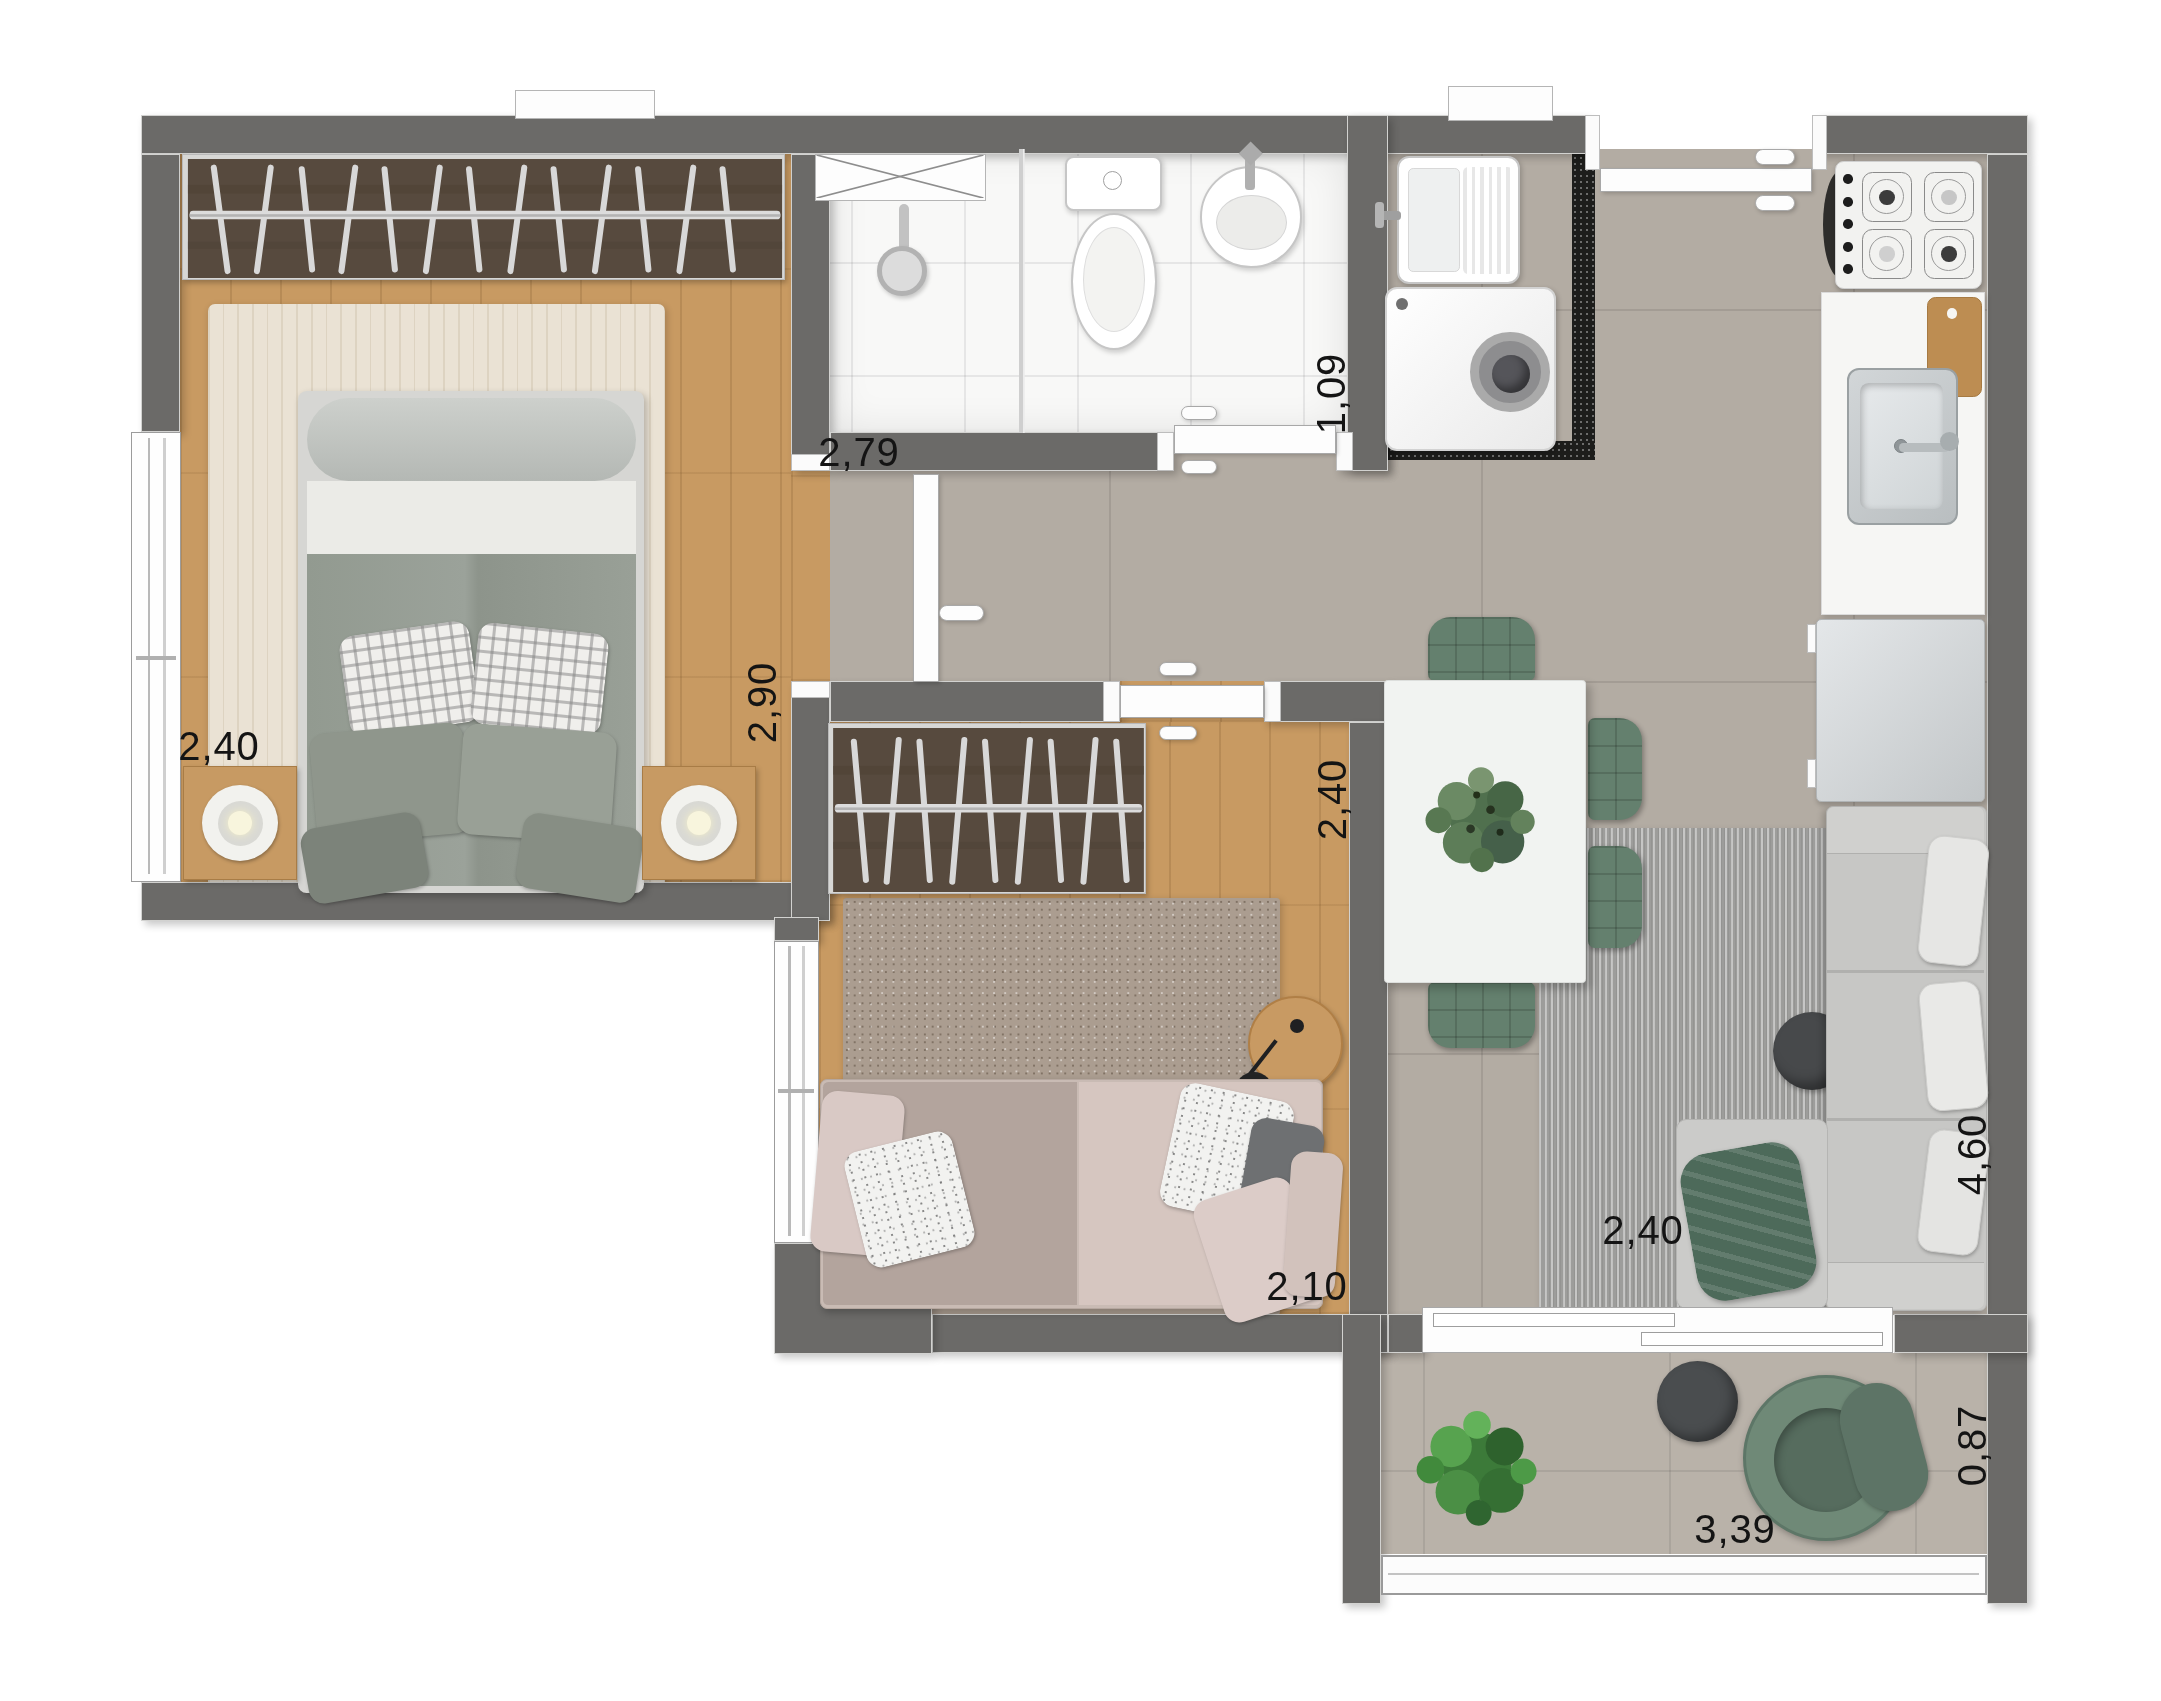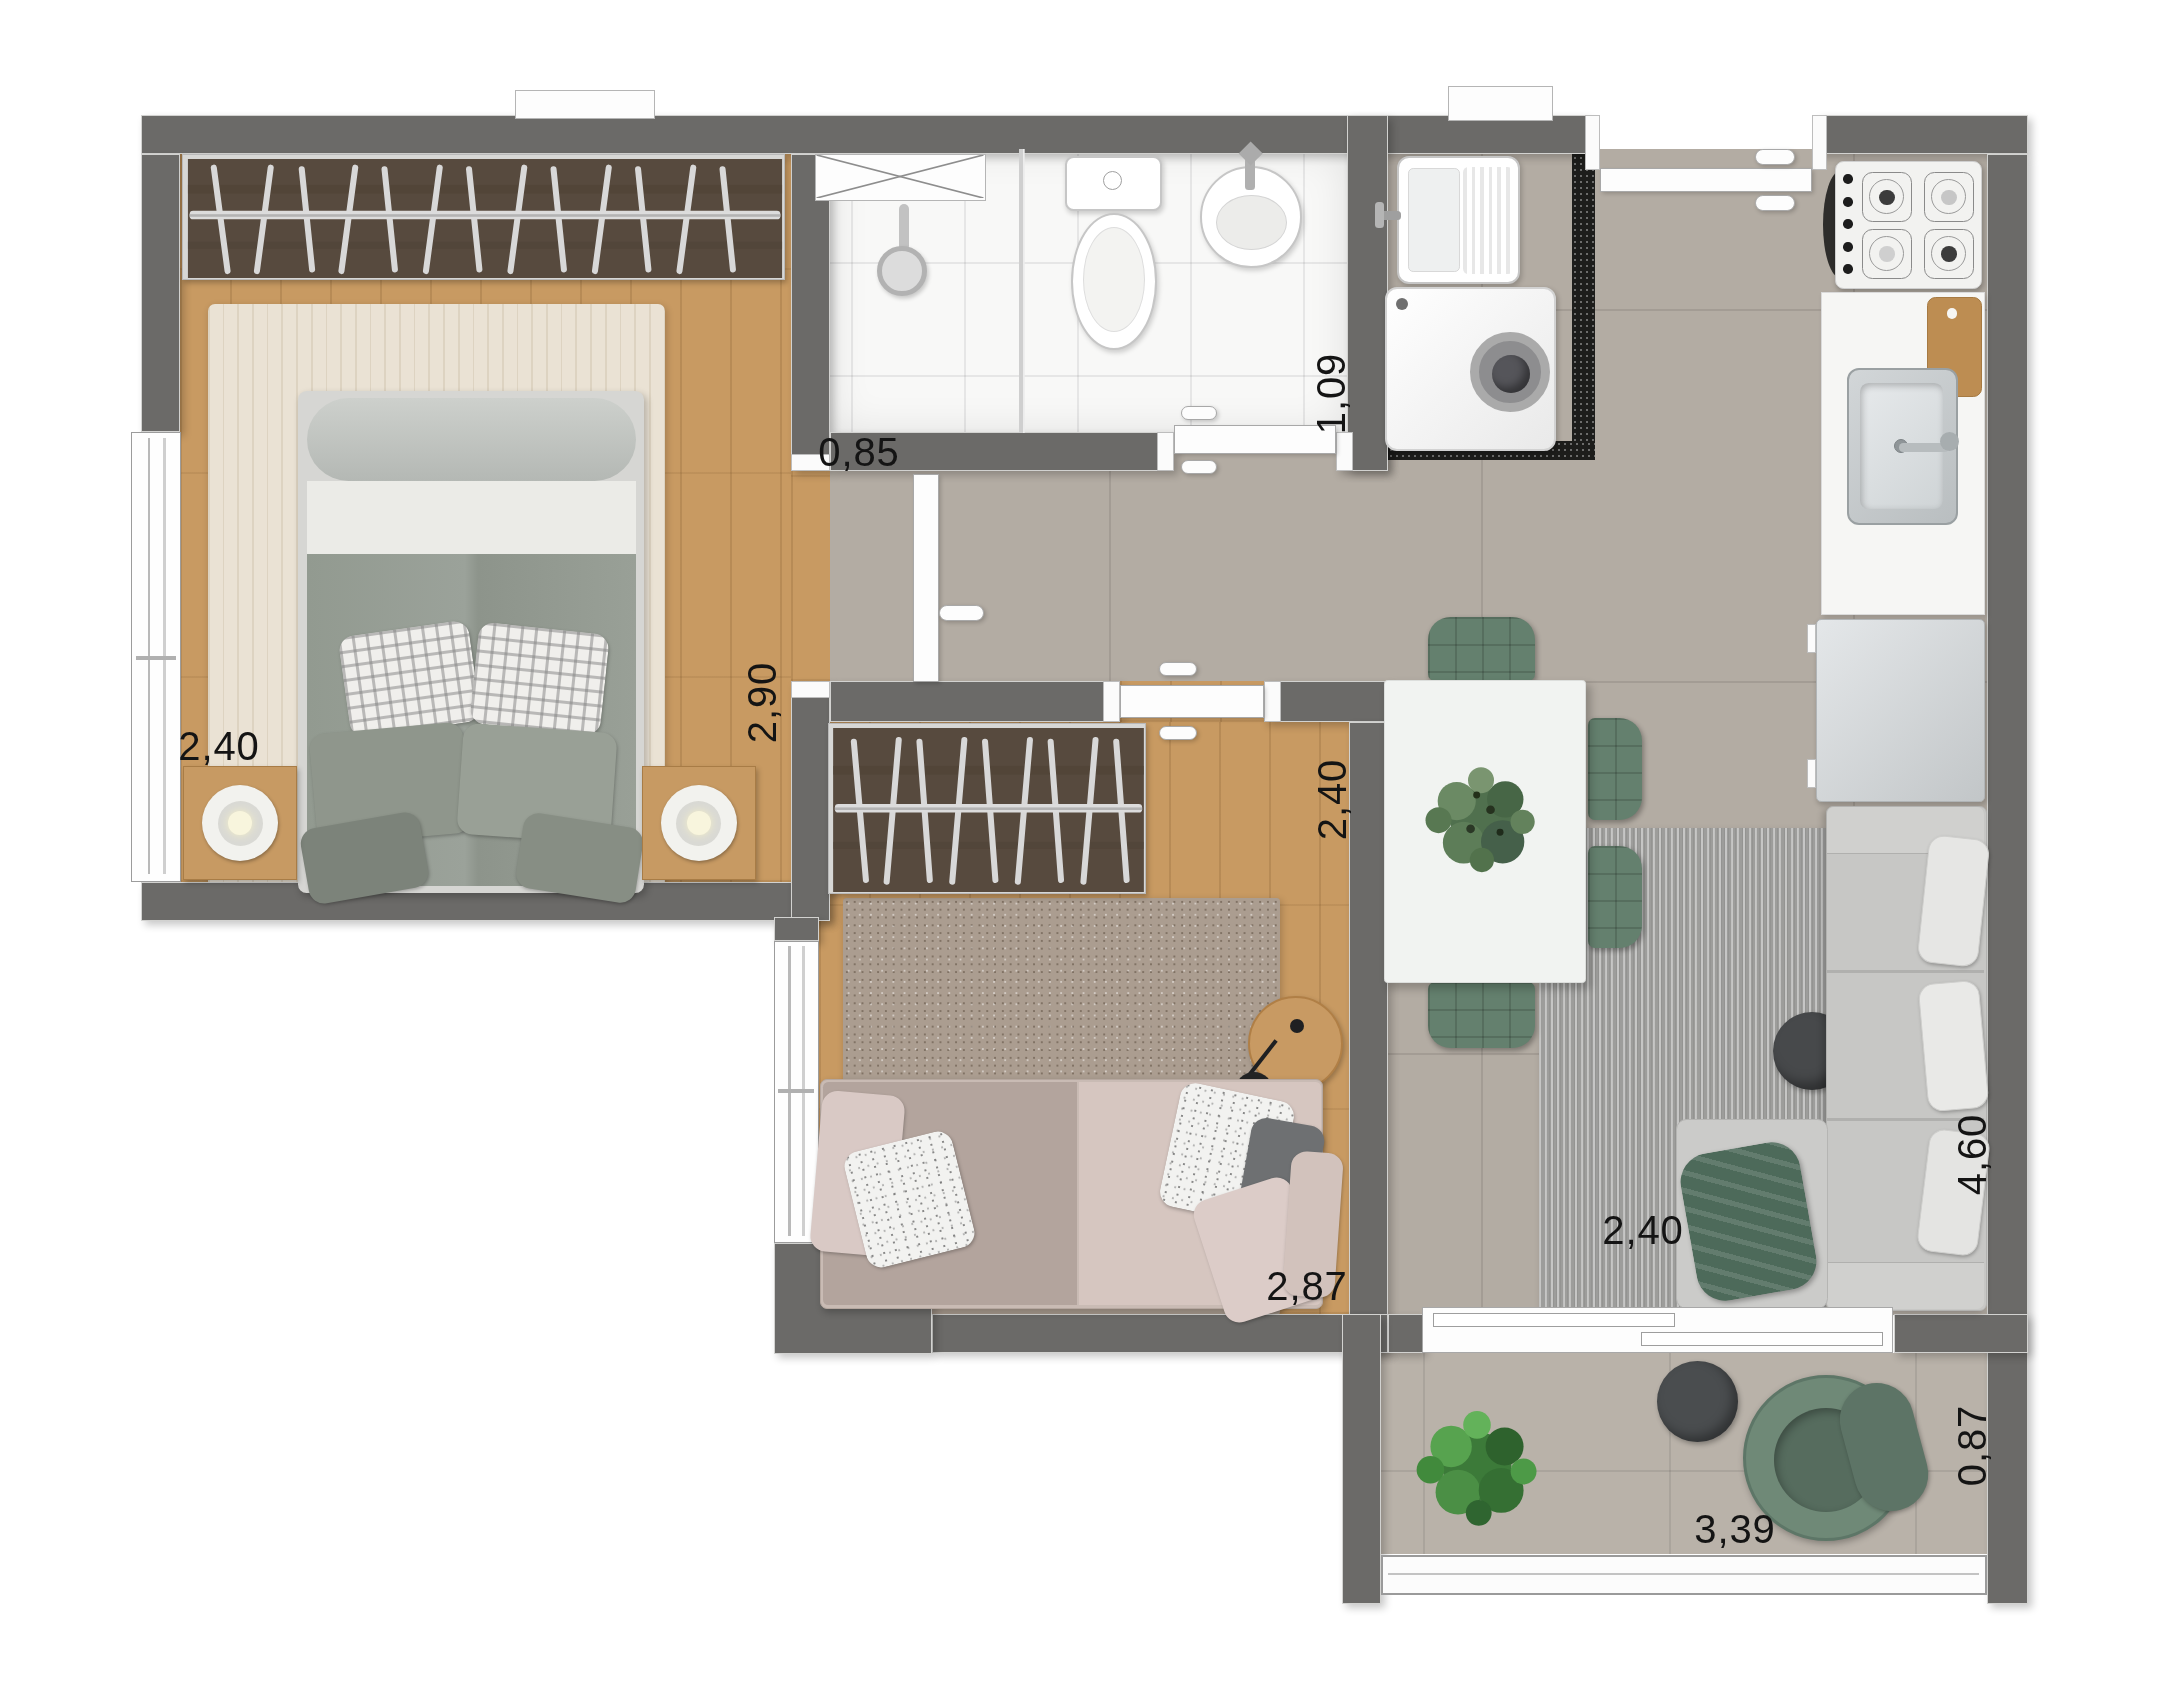--- a/index.html
+++ b/index.html
@@ -342,23 +342,23 @@
     <div class="abs" style="left:10.4px;top:5.2px;width:242px;height:14px;background:#ffffff;border:1.7px solid #9e9e9e;"></div>
     <div class="abs" style="left:218px;top:24px;width:242px;height:14px;background:#ffffff;border:1.7px solid #9e9e9e;"></div>
   </div>
 
   <div class="abs" style="left:1381px;top:1555px;width:606px;height:40px;background:#fcfcfc;border:2.6px solid #9a9a9a;">
     <div class="abs" style="left:5.2px;top:15.6px;width:591px;height:2.6px;background:#c3c3c3;"></div>
   </div>
 
   <div class="dim" style="left:163px;top:724px;">2,40</div>
   <div class="dim v" style="left:705px;top:681px;">2,90</div>
-  <div class="dim" style="left:803px;top:430px;">0,85</div>
+  <div class="dim" style="left:803px;top:430px;">2,79</div>
   <div class="dim v" style="left:1274px;top:372px;">1,09</div>
-  <div class="dim" style="left:1251px;top:1264px;">2,87</div>
+  <div class="dim" style="left:1251px;top:1264px;">2,10</div>
   <div class="dim v" style="left:1275px;top:778px;">2,40</div>
   <div class="dim" style="left:1587px;top:1208px;">2,40</div>
   <div class="dim v" style="left:1915px;top:1133px;">4,60</div>
   <div class="dim" style="left:1679px;top:1507px;">3,39</div>
   <div class="dim v" style="left:1915px;top:1424px;">0,87</div>
 
 </div>
 
 
 </body></html>

